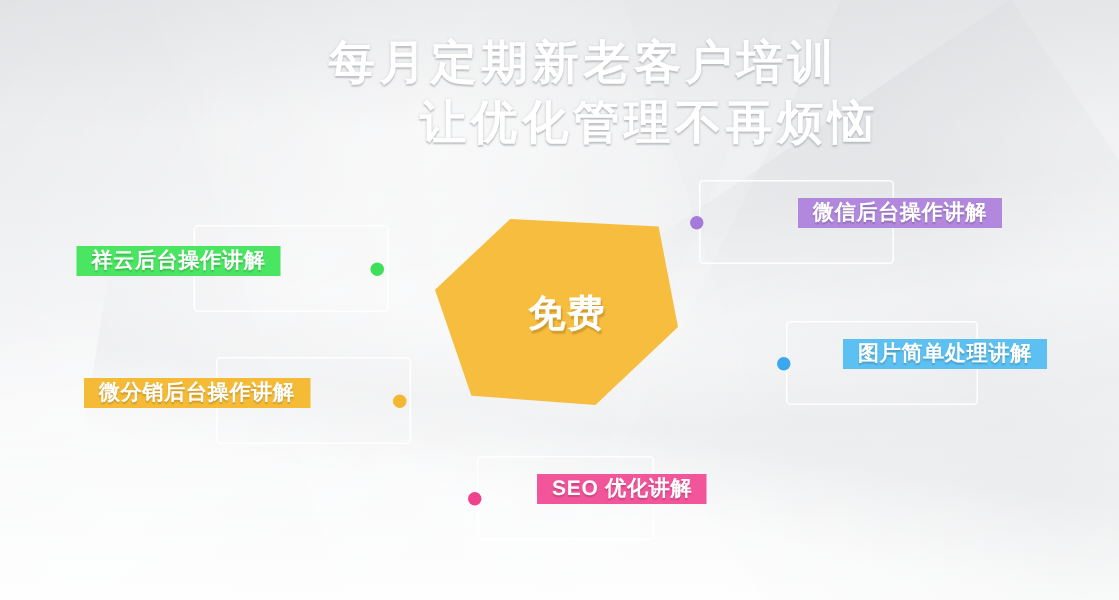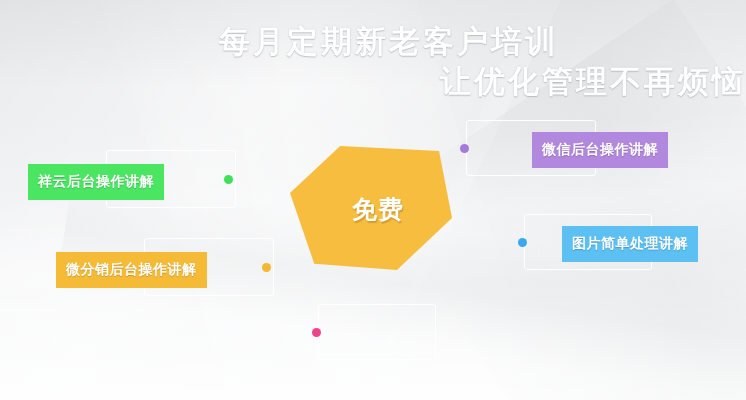--- a/index.html
+++ b/index.html
@@ -78,21 +78,21 @@
     margin-left: 32px;
   }
   .headline .line {
     color: #ffffff;
     font-size: 31px;
     font-weight: bold;
     line-height: 40px;
     letter-spacing: 3px;
     text-shadow: 0 1px 1px rgba(160,163,168,.55), 0 0 2px rgba(190,193,198,.6);
   }
-  .headline .line2 { padding-left: 88px; text-align: right; }
+  .headline .line2 { padding-left: 88px; }
 
   
   .hex-wrap {
     position: absolute;
     left: 290px; top: 146px;
     width: 162px; height: 124px;
     z-index: 5;
   }
   .hex {
     width: 100%; height: 100%;
@@ -133,33 +133,33 @@
     position: absolute;
     width: 9px; height: 9px;
     border-radius: 50%;
   }
 
   .chip {
     position: absolute;
     display: flex;
     align-items: center;
     justify-content: center;
-    height: 36px;
+    height: 20px;
     padding: 0 10px;
     color: #ffffff;
     font-size: 14px;
     font-weight: bold;
     letter-spacing: .5px;
     white-space: nowrap;
     text-shadow: 0 1px 1px rgba(0,0,0,.18);
     z-index: 5;
   }
 
   
-  #node-xiangyun   { left: 28px;  top: 150px; width: 210px; height: 58px; }
+  #node-xiangyun   { left: 51px;  top: 150px; width: 210px; height: 58px; }
   #node-xiangyun .conn-rect { left: 78px;  top: 0;   width: 130px; height: 58px; }
   #node-xiangyun .dot       { left: 196px; top: 25px; background: #3ee05a; }
   #node-xiangyun .chip      { left: 0px;   top: 14px; background: #4ae561; }
 
   #node-weifenxiao { left: 56px;  top: 238px; width: 218px; height: 58px; }
   #node-weifenxiao .conn-rect { left: 88px;  top: 0;   width: 130px; height: 58px; }
   #node-weifenxiao .dot       { left: 206px; top: 25px; background: #f5b731; }
   #node-weifenxiao .chip      { left: 0px;   top: 14px; background: #f5bb37; text-align: center; }
 
   #node-weixin     { left: 460px; top: 120px; width: 215px; height: 56px; }
@@ -222,15 +222,16 @@
 
   <div class="node" id="node-tupian">
     <div class="conn-rect"></div>
     <div class="dot"></div>
     <div class="chip">图片简单处理讲解</div>
   </div>
 
   <div class="node" id="node-seo">
     <div class="conn-rect"></div>
     <div class="dot"></div>
+    <div class="chip">SEO 优化讲解</div>
   </div>
 
 </div>
 
 </body></html>

